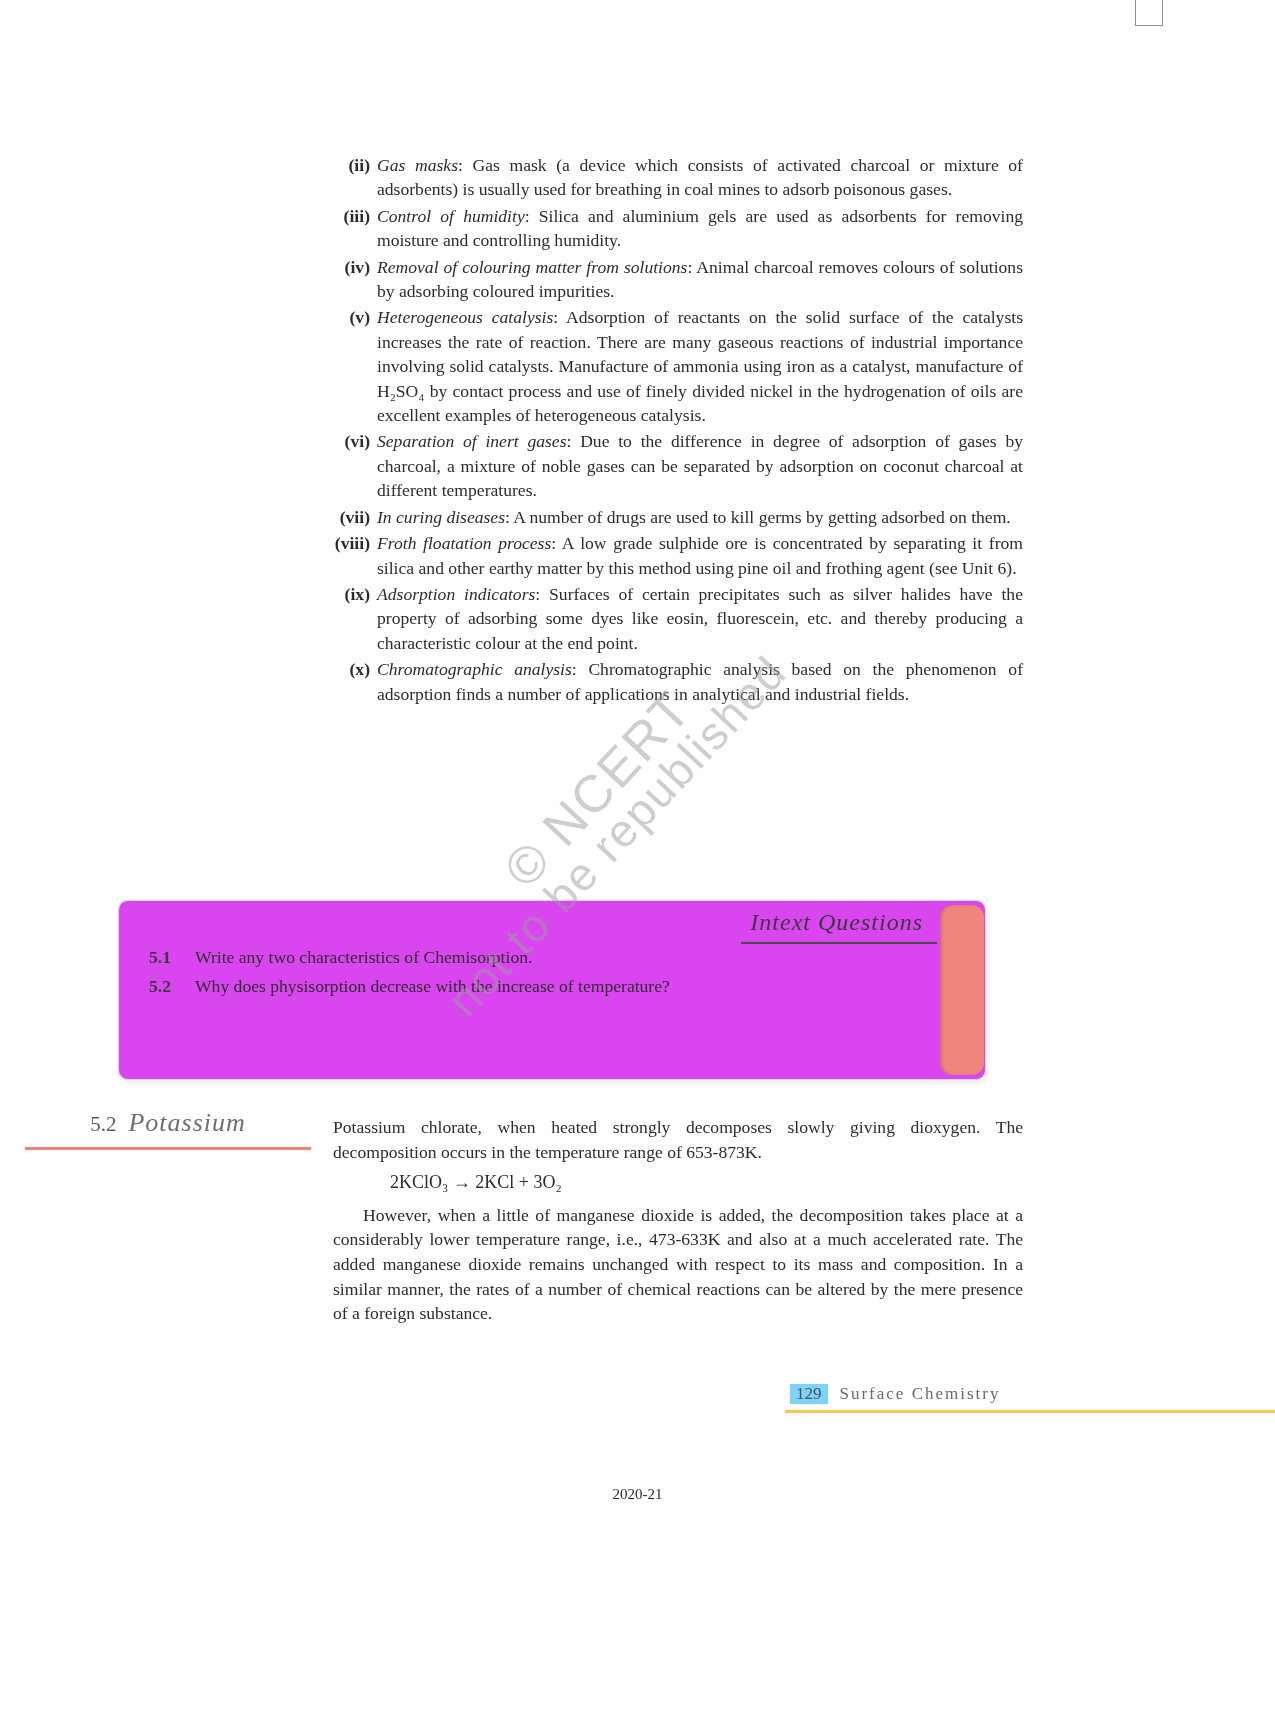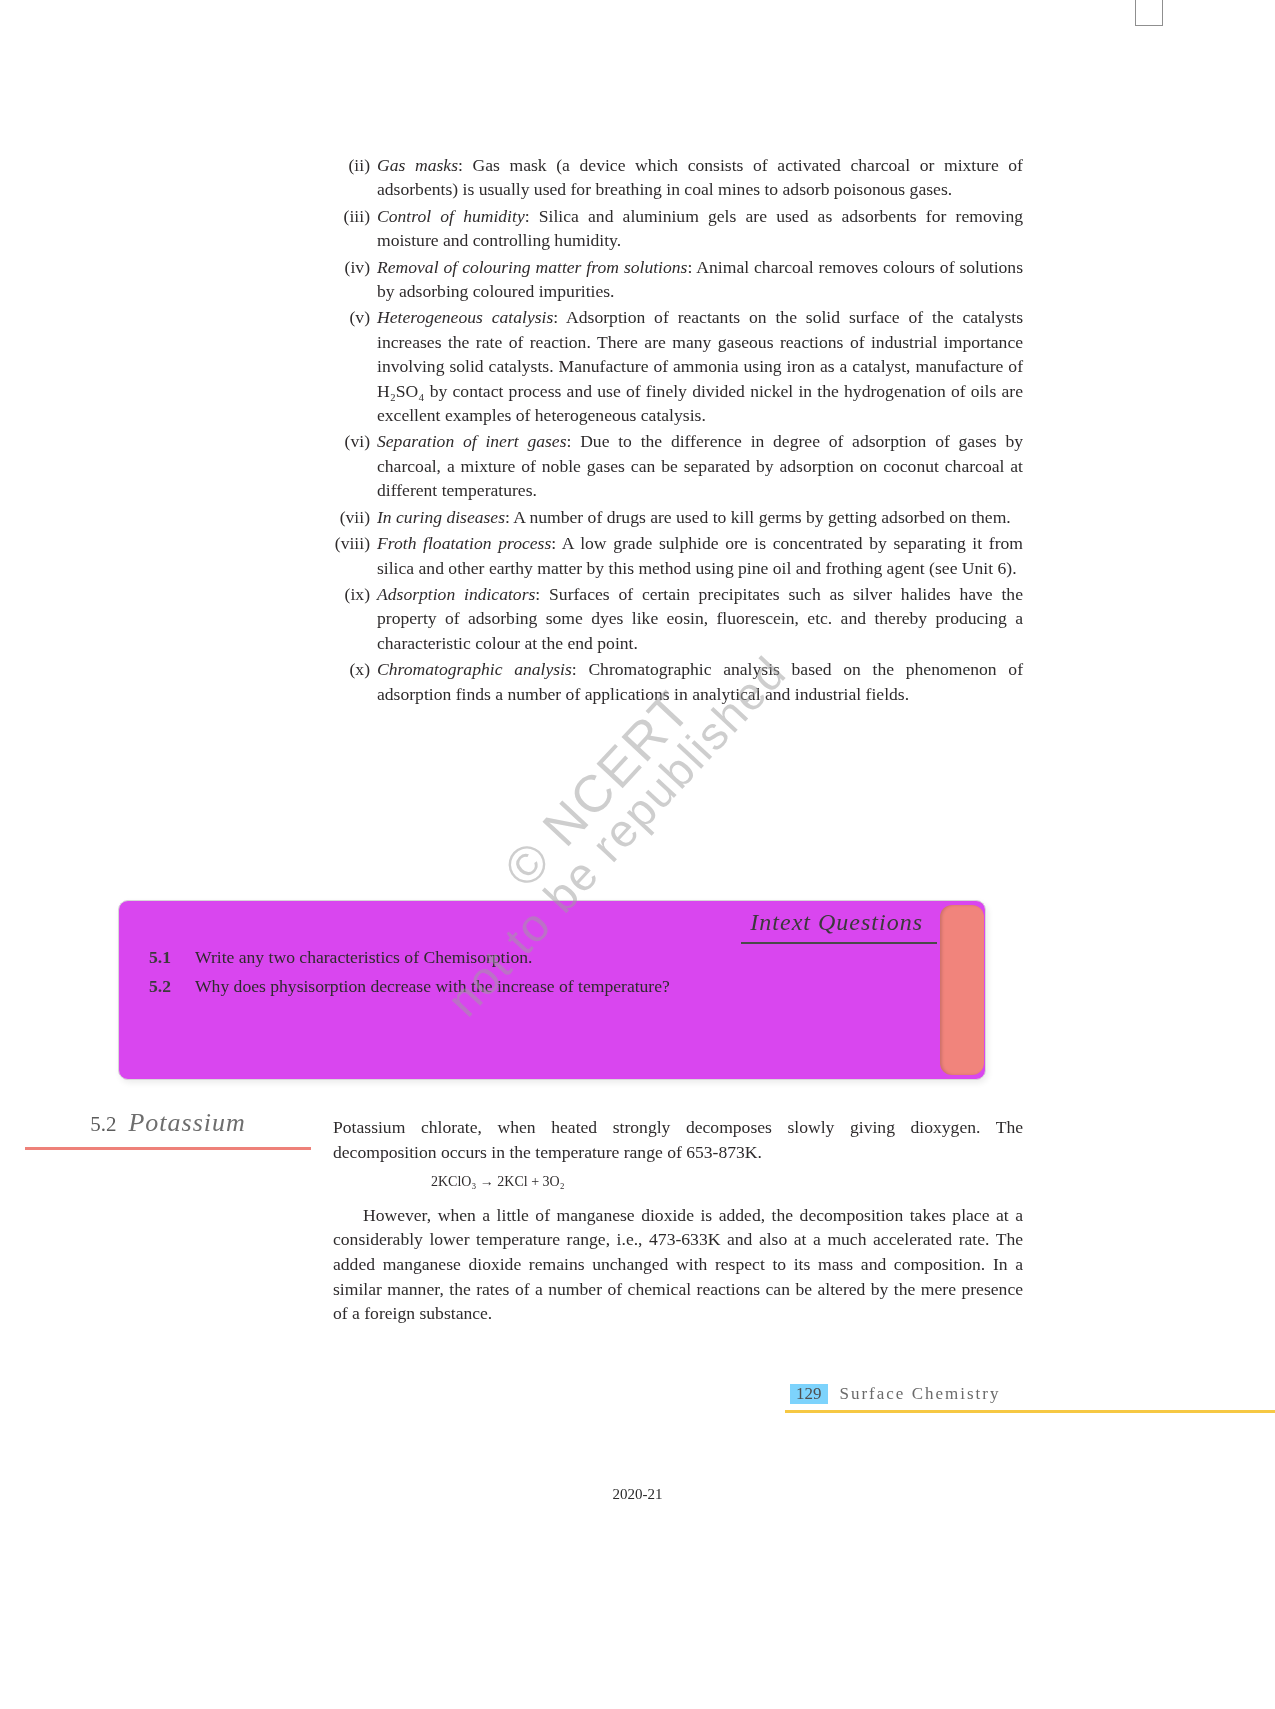--- a/index.html
+++ b/index.html
@@ -19,21 +19,21 @@
     width: 28px; height: 28px;
     border: 1px solid #8f8f8f; background: #fff;
   }
 
   
   .apps-list {
     position: absolute; left: 333px; top: 153px; width: 690px;
     font-size: 17.6px; line-height: 24.4px;
   }
   .app-item { display: flex; margin-bottom: 2px; }
-  .app-num { flex: 0 0 44px; text-align: right; padding-right: 7px; white-space: nowrap; }
+  .app-num { flex: 0 0 44px; text-align: right; padding-right: 7px; white-space: nowrap; font-weight: bold; }
   .app-text { flex: 1; text-align: justify; }
   .app-term { font-style: italic; }
 
   
   .intext-box {
     position: absolute; left: 118px; top: 900px; width: 868px; height: 180px;
     border: 1px solid #d8d8d8; border-radius: 10px;
     background: #d946ef;
     box-shadow: 2px 3px 6px rgba(0,0,0,0.08);
   }
@@ -72,21 +72,21 @@
     letter-spacing: 1px;
   }
 
   
   .section-body {
     position: absolute; left: 333px; top: 1115px; width: 690px;
     font-size: 17.6px; line-height: 24.6px;
   }
   .section-para { text-align: justify; }
   .section-para.indent { text-indent: 30px; }
-  .equation { margin: 6px 0 8px 98px; font-size: 14px; }
+  .equation { margin: 6px 0 8px 57px; font-size: 18px; }
 
   
   .footer { position: absolute; left: 790px; top: 1384px; font-size: 17px; white-space: nowrap; }
   .page-num {
     background: #7dd3fc; color: #4f4f4f;
     padding: 0 6px 1px 6px;
   }
   .chapter-name { color: #6a6a6a; margin-left: 12px; letter-spacing: 2px; }
   .footer-rule {
     position: absolute; left: 785px; right: 0; top: 1410px;

